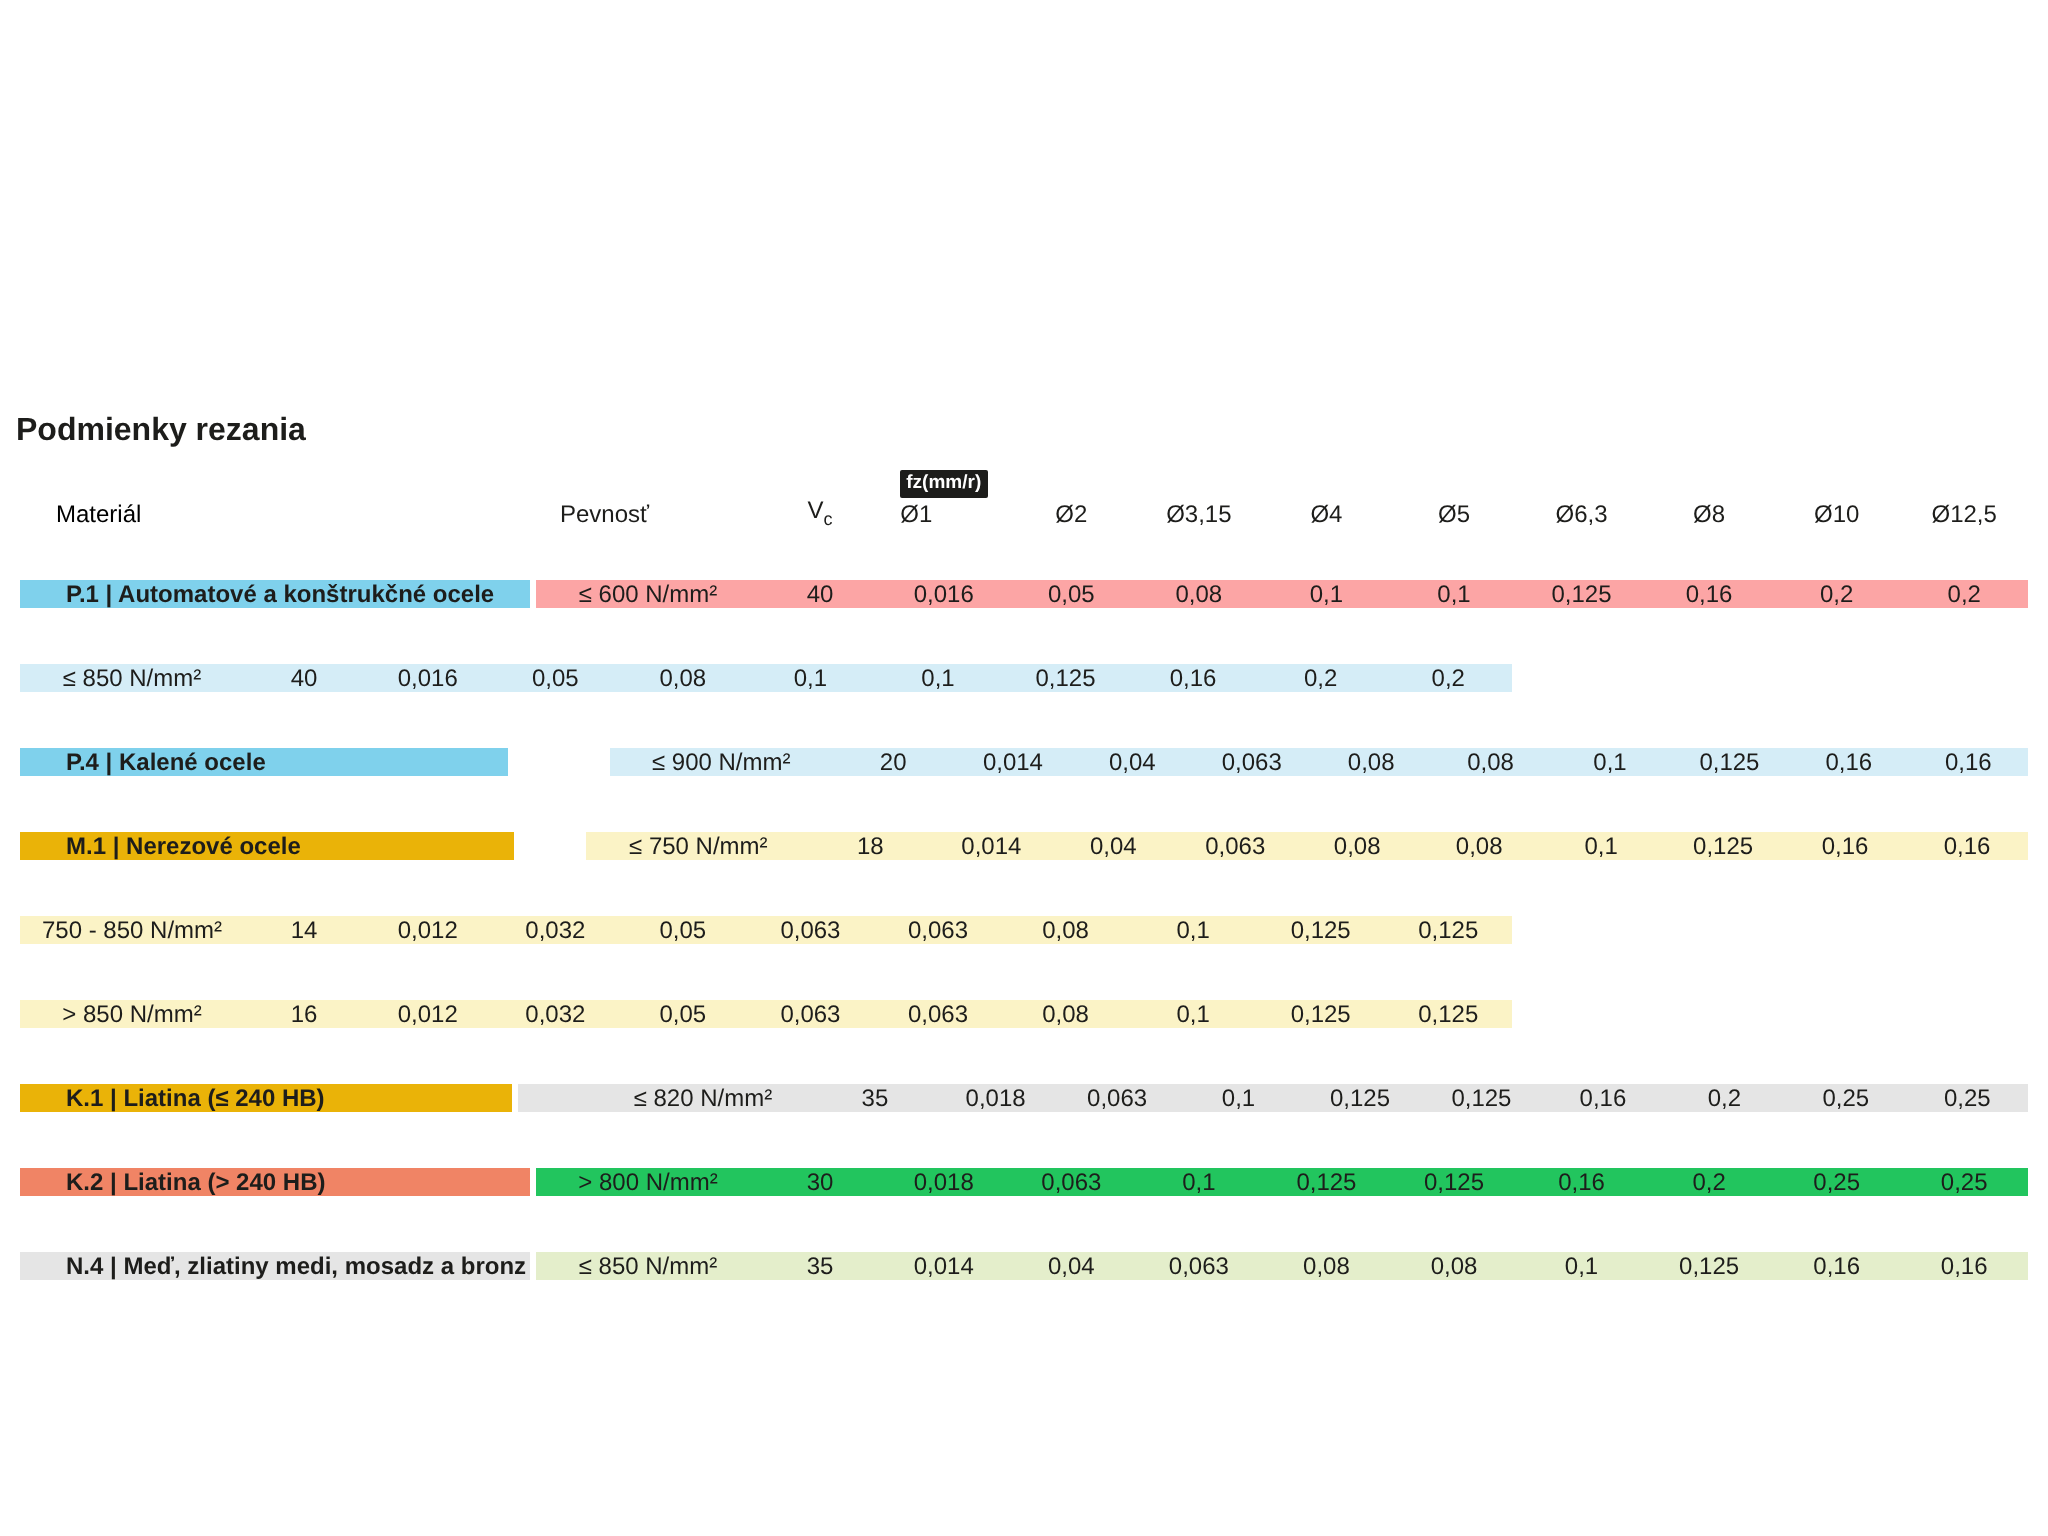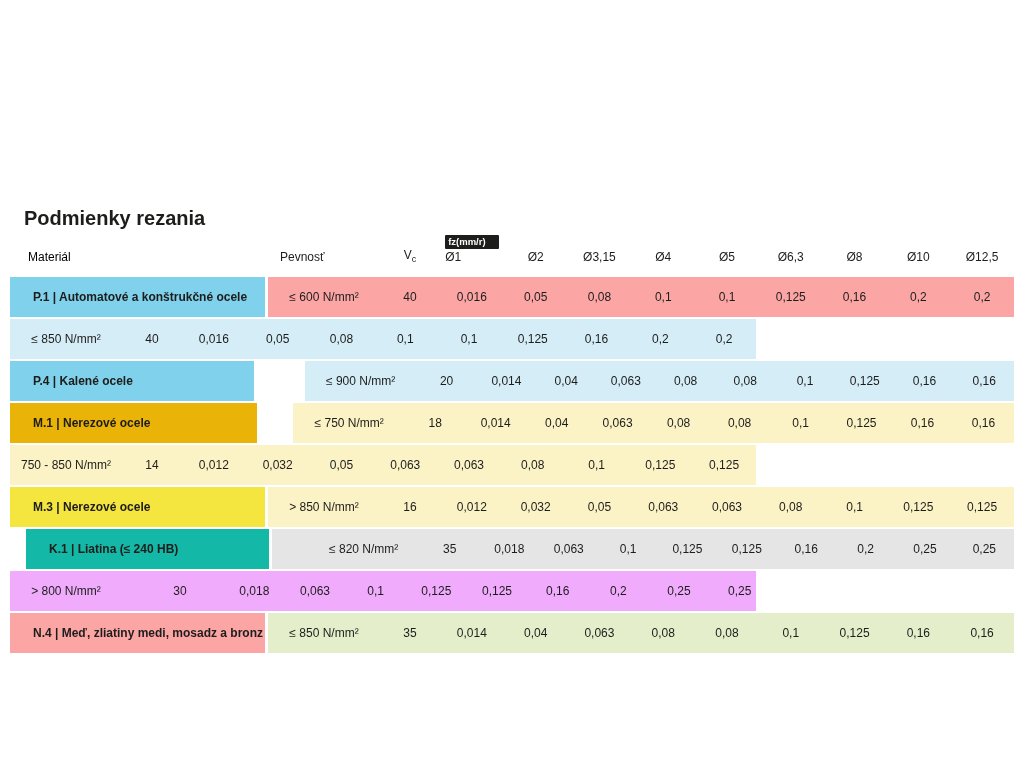--- a/index.html
+++ b/index.html
@@ -4,22 +4,22 @@
 <style>
   html, body { margin:0; padding:0; }
   body {
     width:1024px; height:768px; overflow:hidden;
     background:#ffffff;
     font-family:"Liberation Sans", sans-serif;
     position:relative;
     color:#1d1d1b;
   }
   .title {
-    position:absolute; left:24px; top:207px;
-    font-size:20px; font-weight:700; color:#1d1d1b; margin:0;
+    position:absolute; left:8px; top:207px;
+    font-size:16px; font-weight:700; color:#1d1d1b; margin:0;
   }
   .ctable { position:absolute; left:10px; top:231px; width:1004px; }
 
   
   .header-row {
     display:flex; align-items:flex-end;
     height:46px; box-sizing:border-box; padding-bottom:13px;
     font-size:12px; color:#4f4f4f;
   }
   .header-row .label-cell {
@@ -27,26 +27,26 @@
     font-weight:400; color:#000000; padding-left:18px;
   }
   .header-row .data-band { background:transparent; align-items:end; }
   .hcell { text-align:center; }
   .pevnost-h { text-align:left; padding-left:12px; }
   .vc-h sub { font-size:9px; }
   .dia-h { text-align:center; }
   .fz-group { display:inline-block; text-align:left; }
   .fz-badge {
     display:inline-block; font-size:9.5px; font-weight:700;
-    padding:1px 13px 2px 3px; margin-bottom:1px; border-radius:1px;
+    padding:1px 3px 2px 3px; margin-bottom:1px; border-radius:1px;
     white-space:nowrap;
   }
 
   
-  .row { display:flex; height:40px; margin-bottom:2px; }
+  .row { display:flex; height:40px; margin-bottom:2px;align-items:center; }
   .label-cell {
     width:255px; margin-right:3px; box-sizing:border-box; padding-left:23px;
     display:flex; align-items:center;
     font-weight:700; font-size:12px; color:#1d1d1b;
   }
   .data-band {
     width:746px; display:grid;
     grid-template-columns:112px 60px repeat(9, 1fr);
     align-items:center;
     font-size:12px; color:#1d1d1b;
@@ -149,68 +149,68 @@
           <div class="cell">0,05</div>
           <div class="cell">0,063</div>
           <div class="cell">0,063</div>
           <div class="cell">0,08</div>
           <div class="cell">0,1</div>
           <div class="cell">0,125</div>
           <div class="cell">0,125</div>
         </div>
       </div>
       <div class="row">
-        <div class="label-cell" style="background: rgb(245, 229, 63);">M.3 | Nerezové ocele</div>
         <div class="data-band" style="background: rgb(251, 243, 198);">
           <div class="cell">&gt; 850 N/mm²</div>
           <div class="cell">16</div>
           <div class="cell">0,012</div>
           <div class="cell">0,032</div>
           <div class="cell">0,05</div>
           <div class="cell">0,063</div>
           <div class="cell">0,063</div>
           <div class="cell">0,08</div>
           <div class="cell">0,1</div>
           <div class="cell">0,125</div>
           <div class="cell">0,125</div>
         </div>
       </div>
       <div class="row">
-        <div class="label-cell" style="background: #14b8a6; margin-left: 16px;">K.1 | Liatina (≤ 240 HB)</div>
+        <div class="label-cell" style="background: #eab308;">K.1 | Liatina (≤ 240 HB)</div>
         <div class="data-band" style="background: #e5e5e5; padding-left: 36px;">
           <div class="cell">≤ 820 N/mm²</div>
           <div class="cell">35</div>
           <div class="cell">0,018</div>
           <div class="cell">0,063</div>
           <div class="cell">0,1</div>
           <div class="cell">0,125</div>
           <div class="cell">0,125</div>
           <div class="cell">0,16</div>
           <div class="cell">0,2</div>
           <div class="cell">0,25</div>
           <div class="cell">0,25</div>
         </div>
       </div>
       <div class="row">
-        <div class="data-band" style="background: #f0abfc; gap: 28px;">
+        <div class="label-cell" style="background: rgb(240, 132, 101);">K.2 | Liatina (&gt; 240 HB)</div>
+        <div class="data-band" style="background: #22c55e;">
           <div class="cell">&gt; 800 N/mm²</div>
           <div class="cell">30</div>
           <div class="cell">0,018</div>
           <div class="cell">0,063</div>
           <div class="cell">0,1</div>
           <div class="cell">0,125</div>
           <div class="cell">0,125</div>
           <div class="cell">0,16</div>
           <div class="cell">0,2</div>
           <div class="cell">0,25</div>
           <div class="cell">0,25</div>
         </div>
       </div>
       <div class="row">
-        <div class="label-cell" style="background: #fca5a5;">N.4 | Meď, zliatiny medi, mosadz a bronz</div>
+        <div class="label-cell" style="background: #e5e5e5;">N.4 | Meď, zliatiny medi, mosadz a bronz</div>
         <div class="data-band" style="background: rgb(228, 238, 203);">
           <div class="cell">≤ 850 N/mm²</div>
           <div class="cell">35</div>
           <div class="cell">0,014</div>
           <div class="cell">0,04</div>
           <div class="cell">0,063</div>
           <div class="cell">0,08</div>
           <div class="cell">0,08</div>
           <div class="cell">0,1</div>
           <div class="cell">0,125</div>

